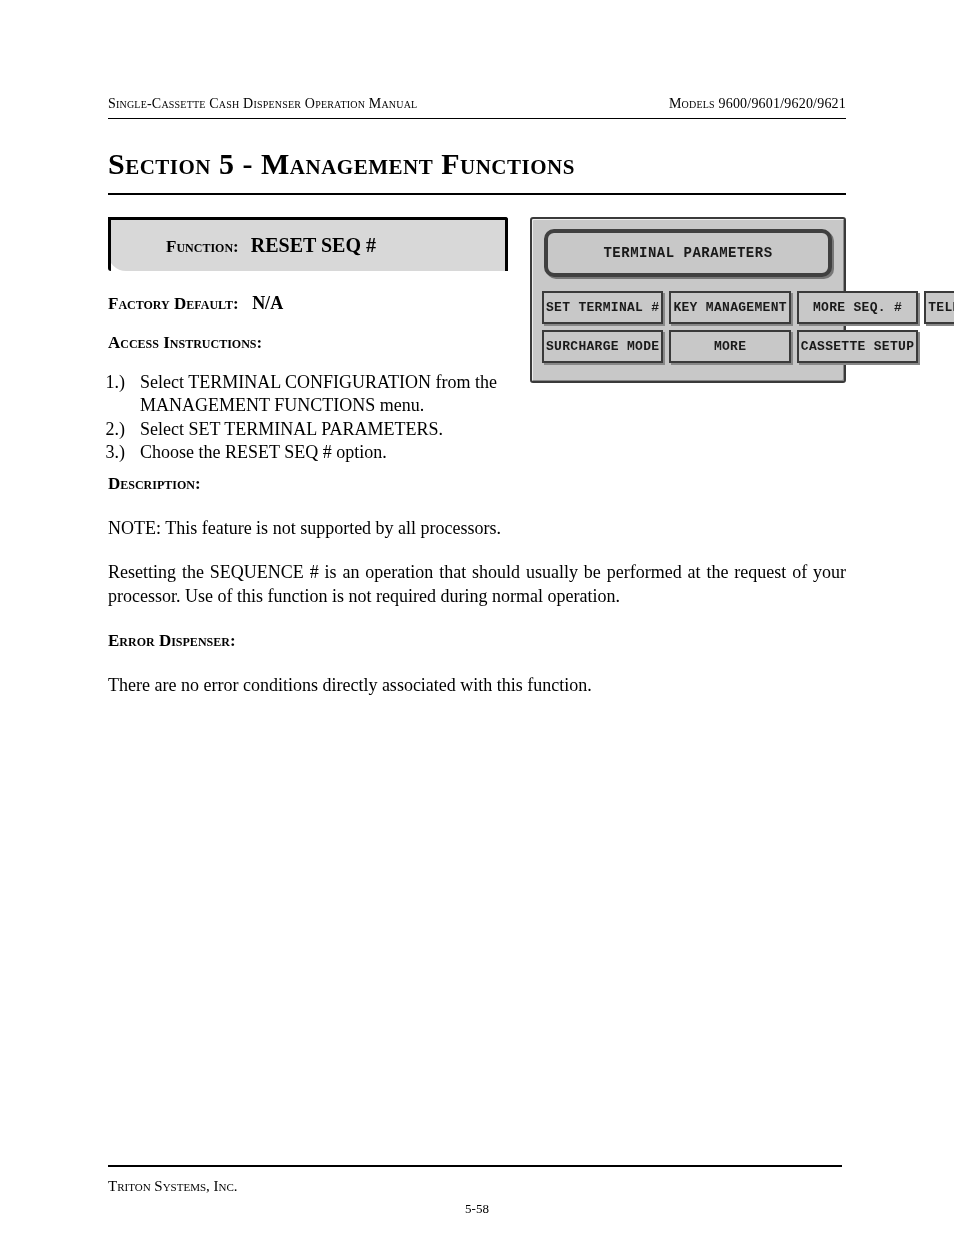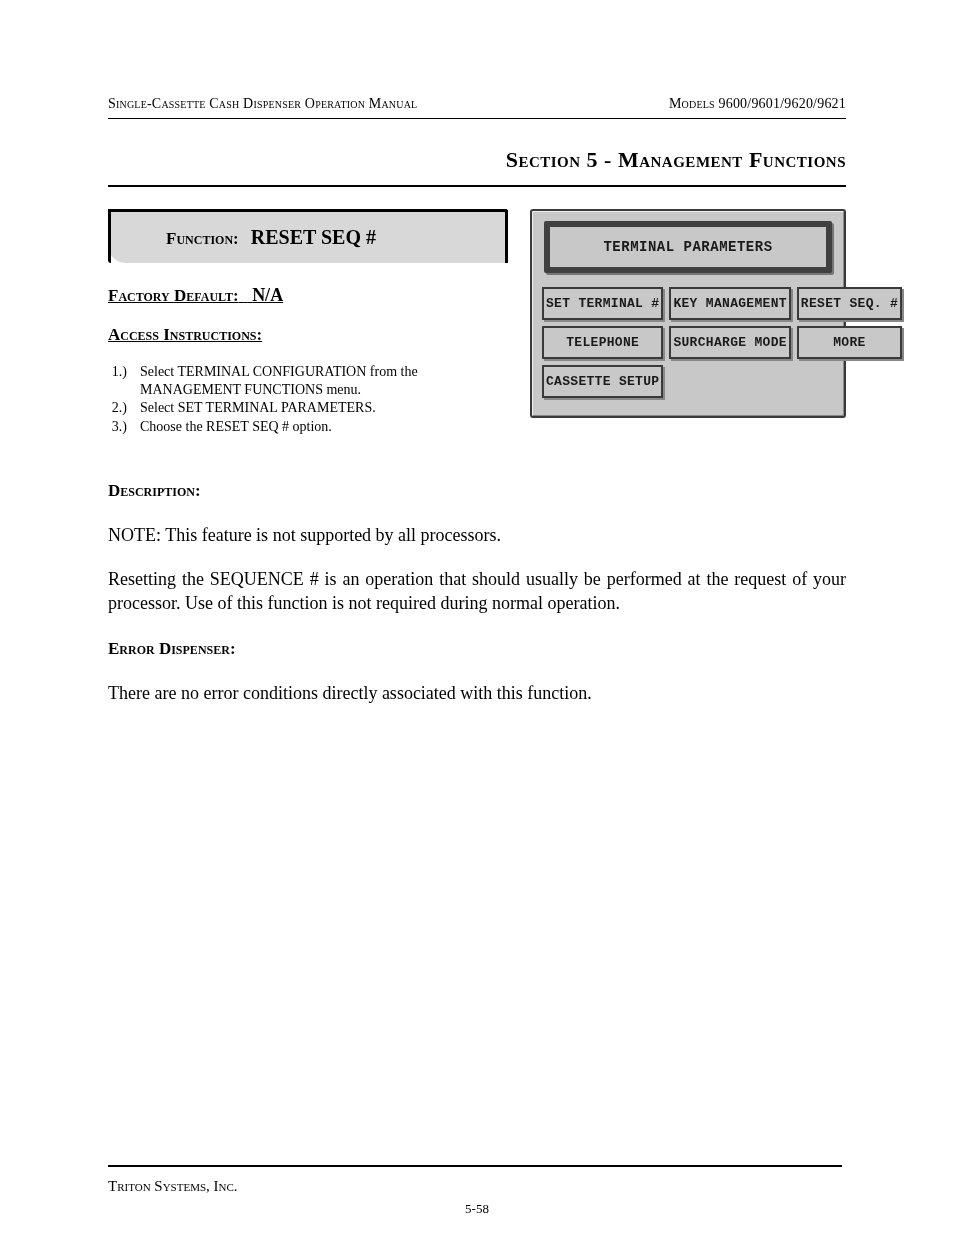--- a/index.html
+++ b/index.html
@@ -22,25 +22,24 @@
     font-size: 14px;
     letter-spacing: 0.2px;
     margin-bottom: 6px;
     margin-top: 36px;
   }
   .running-head span { font-variant: small-caps; }
   .rule-thin { border: none; border-top: 1px solid #000; margin: 0 0 28px 0; }
   .section-title {
     font-family: "Times New Roman", serif;
     font-weight: bold;
-    font-size: 22px;
+    font-size: 30px;
     font-variant: small-caps;
     letter-spacing: 0.5px;
     margin: 0 0 12px 0;
-    text-align: right;
   }
   .rule-thick { border: none; border-top: 2px solid #000; margin: 0 0 22px 0; }
 
   .two-col {
     display: flex;
     align-items: flex-start;
     gap: 10px;
   }
   .left-col { flex: 1 1 auto; min-width: 0; }
   .right-col { flex: 0 0 auto; }
@@ -75,65 +74,65 @@
   .fn-tab .value {
     font-weight: bold;
     font-size: 20px;
   }
 
   .sc-label {
     font-weight: bold;
     font-variant: small-caps;
     font-size: 17px;
   }
-  .field-line { margin: 8px 0 18px 0; font-size: 18px; text-decoration: underline; }
+  .field-line { margin: 8px 0 18px 0; font-size: 18px; }
   .field-line .val { font-weight: bold; font-size: 18px; }
 
   ol.steps {
-    margin: 4px 0 30px 0;
+    margin: 4px 0 6px 0;
     padding-left: 26px;
-    font-size: 14px;
+    font-size: 18px;
     line-height: 1.3;
   }
   ol.steps li { margin: 0; padding-left: 6px; }
   ol.steps li::marker { content: counter(list-item) ".)  "; }
 
   .body-text p {
     font-size: 18px;
     line-height: 1.35;
-    margin: 12px 0 20px 0;
+    margin: 0 0 20px 0;
     text-align: justify;
   }
 
   
   .terminal {
     width: 316px;
     background: #c8c8c8;
     border: 2px solid #3a3a3a;
     border-radius: 3px;
     padding: 10px 8px 18px 8px;
     font-family: "Courier New", monospace;
     font-weight: bold;
     color: #1a1a1a;
     box-shadow: inset 1px 1px 0 #eee, inset -1px -1px 0 #888;
   }
   .term-title-wrap {
-    border: 6px solid #404040;
-    border-radius: 2px;
+    border: 4px solid #404040;
+    border-radius: 10px;
     box-shadow: 2px 2px 0 #777;
     margin: 0 4px 14px 4px;
     padding: 12px 0;
     text-align: center;
     font-size: 14px;
     letter-spacing: 0.5px;
     background: #c8c8c8;
   }
   .term-grid {
     display: grid;
-    grid-template-columns: 1fr 1fr 1fr;
+    grid-template-columns: 1fr 1fr 1fr 1fr;
     gap: 6px 6px;
     padding: 0 2px;
   }
   .term-btn {
     border: 2px solid #3a3a3a;
     background: #c8c8c8;
     box-shadow: 2px 2px 0 #888;
     text-align: center;
     font-size: 13px;
     padding: 7px 2px;
@@ -193,21 +192,21 @@
         <li>Choose the RESET SEQ # option.</li>
       </ol>
     </div>
 
     <div class="right-col">
       <div class="terminal">
         <div class="term-title-wrap">TERMINAL PARAMETERS</div>
         <div class="term-grid">
           <div class="term-btn">SET TERMINAL #</div>
           <div class="term-btn">KEY MANAGEMENT</div>
-          <div class="term-btn">RESET SEQ. #</div>
+          <div class="term-btn">MORE SEQ. #</div>
           <div class="term-btn">TELEPHONE</div>
           <div class="term-btn">SURCHARGE MODE</div>
           <div class="term-btn">MORE</div>
           <div class="term-btn">CASSETTE SETUP</div>
         </div>
       </div>
     </div>
   </div>
 
   <div class="body-text">

